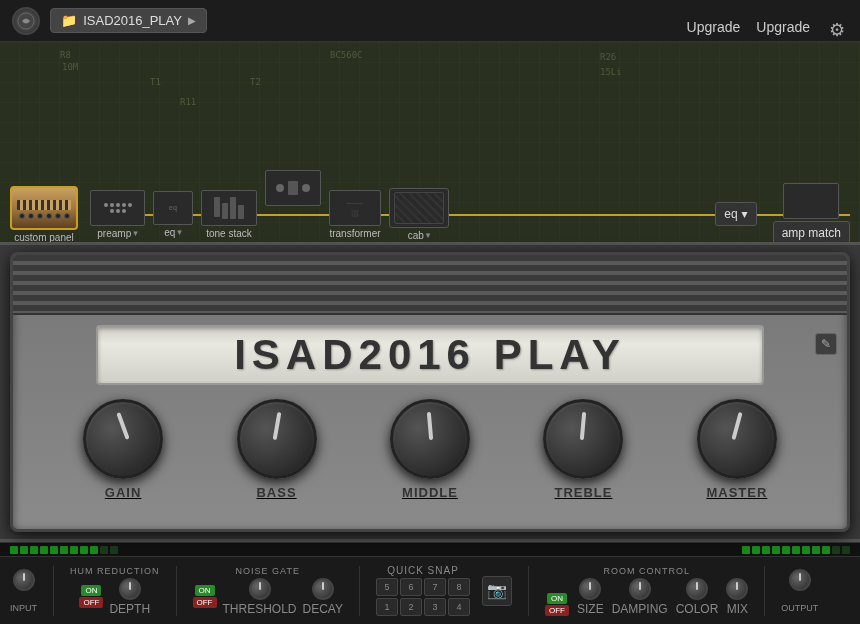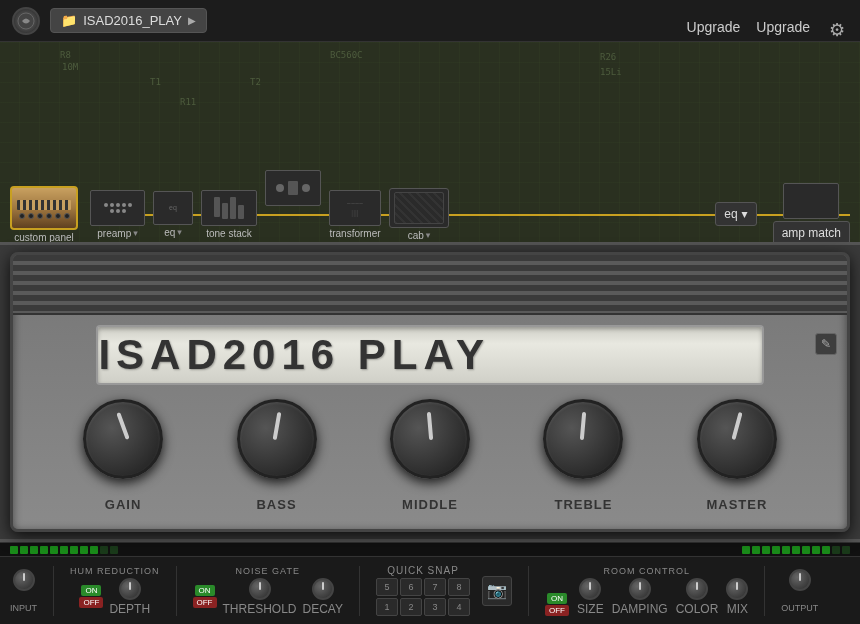--- a/index.html
+++ b/index.html
@@ -231,21 +231,21 @@
     }
     .amp-name-plate {
       width: 80%;
       height: 60px;
       background: linear-gradient(180deg, #d0d0c8 0%, #e8e8e0 30%, #d0d0c8 100%);
       margin-top: 10px;
       border-radius: 4px;
       border: 2px solid #999;
       display: flex;
       align-items: center;
-      justify-content: flex-start;
+      justify-content: center;
       box-shadow: inset 0 2px 4px rgba(0,0,0,0.3);
     }
     .amp-name-text {
       font-size: 42px;
       font-weight: bold;
       color: #333;
       letter-spacing: 6px;
       font-family: 'Arial Black', sans-serif;
       text-shadow: 1px 1px 2px rgba(0,0,0,0.3);
     }
@@ -256,21 +256,22 @@
       align-items: flex-end;
       justify-content: space-around;
       width: 92%;
       margin-top: 14px;
       padding-bottom: 10px;
     }
     .knob-group {
       display: flex;
       flex-direction: column;
       align-items: center;
-      gap: 18px;
+      gap: 6px;
+      text-decoration: underline;
     }
     .knob {
       width: 80px;
       height: 80px;
       border-radius: 50%;
       background: radial-gradient(circle at 35% 35%, #555, #1a1a1a);
       border: 3px solid #222;
       box-shadow: 0 4px 12px rgba(0,0,0,0.8), inset 0 1px 3px rgba(255,255,255,0.1);
       position: relative;
       display: flex;

